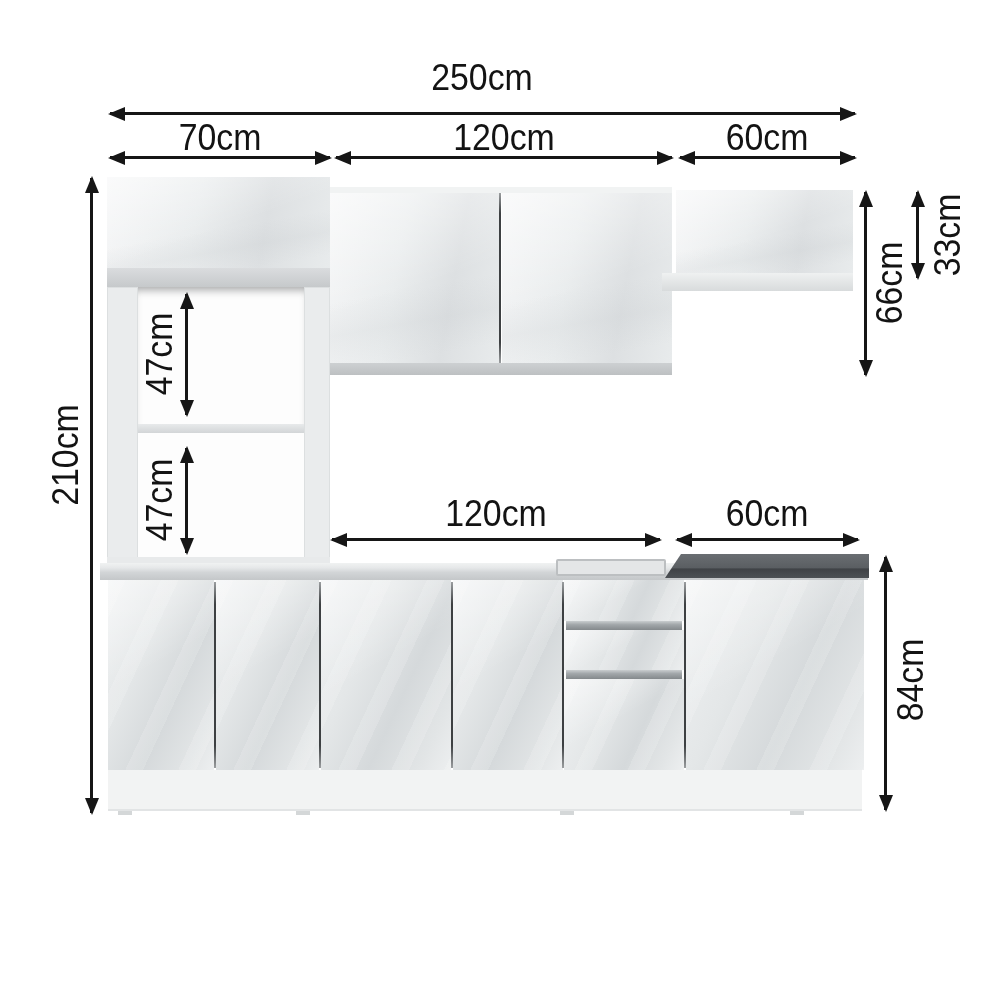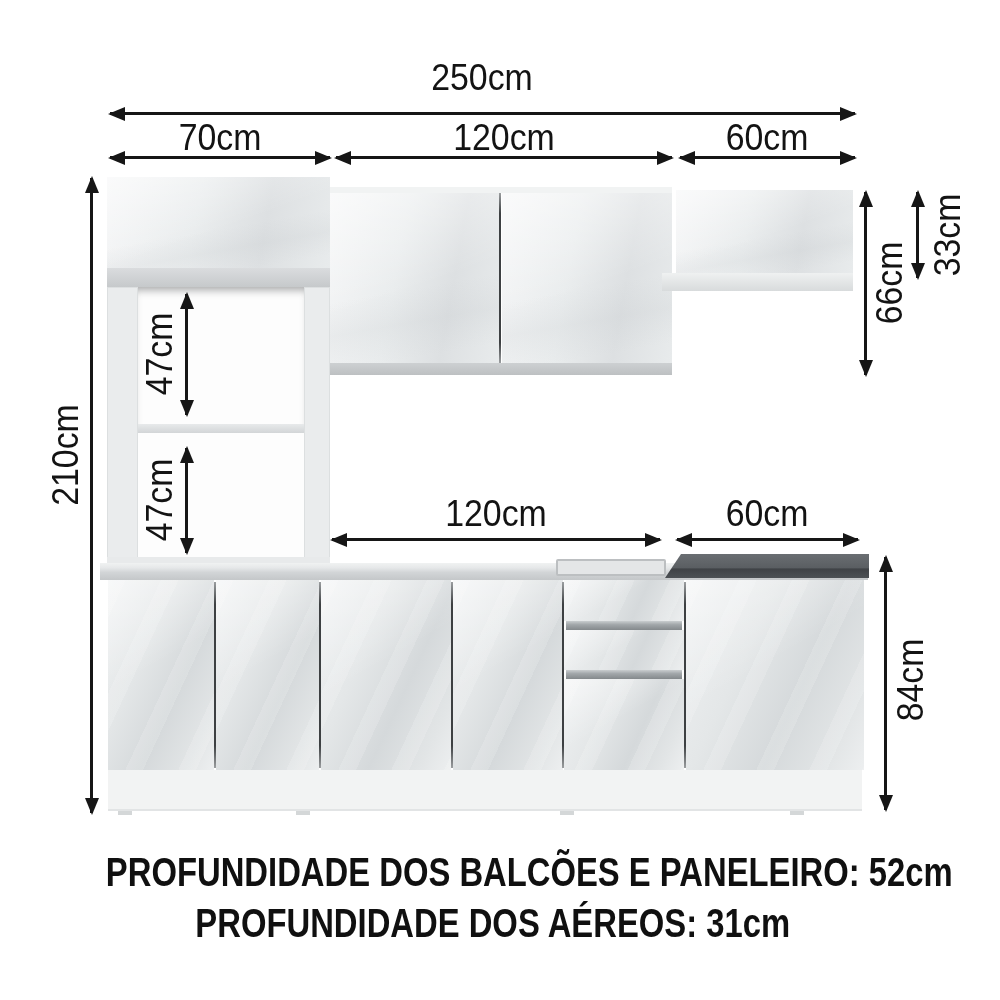--- a/index.html
+++ b/index.html
@@ -133,20 +133,14 @@
 
   <div class="abs plinth" style="left:108px;top:770px;width:754px;height:41px;"></div>
   <div class="abs" style="left:118px;top:811px;width:14px;height:4px;background:#d4d7d8;"></div>
   <div class="abs" style="left:296px;top:811px;width:14px;height:4px;background:#d4d7d8;"></div>
   <div class="abs" style="left:560px;top:811px;width:14px;height:4px;background:#d4d7d8;"></div>
   <div class="abs" style="left:790px;top:811px;width:14px;height:4px;background:#d4d7d8;"></div>
 
   <div class="varrow" style="left:884px;top:557px;height:253px;"></div>
   <div class="dim-label rot" style="left:911px;top:680px;">84cm</div>
 
-  <div class="footer-line" style="top:850px;">
-    <span>PROFUNDIDADE DOS BALCÕES E PANELEIRO: 52cm</span>
-  </div>
-  <div class="footer-line" style="top:901px;">
-    <span>PROFUNDIDADE DOS AÉREOS: 31cm</span>
-  </div>
 
 </div>
 
 </body></html>

